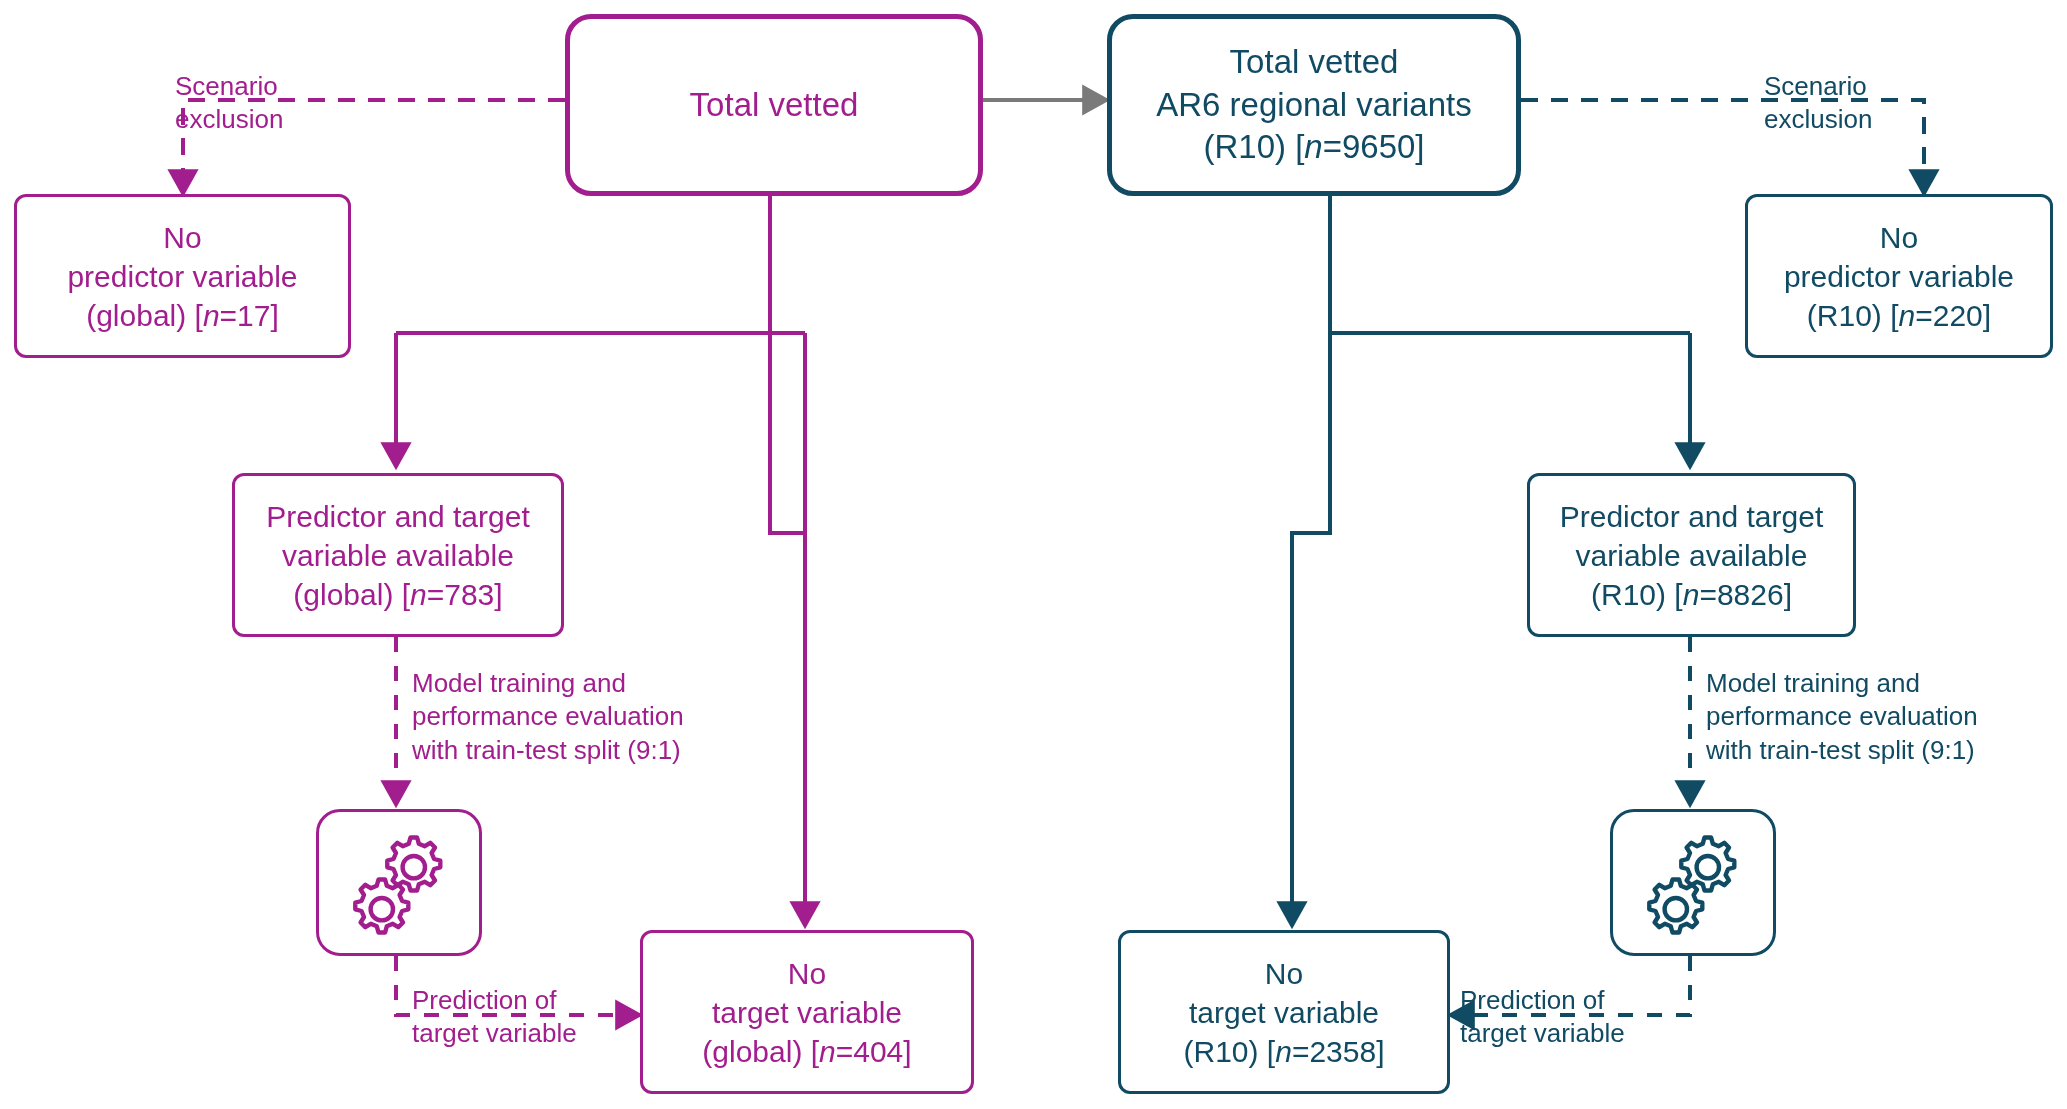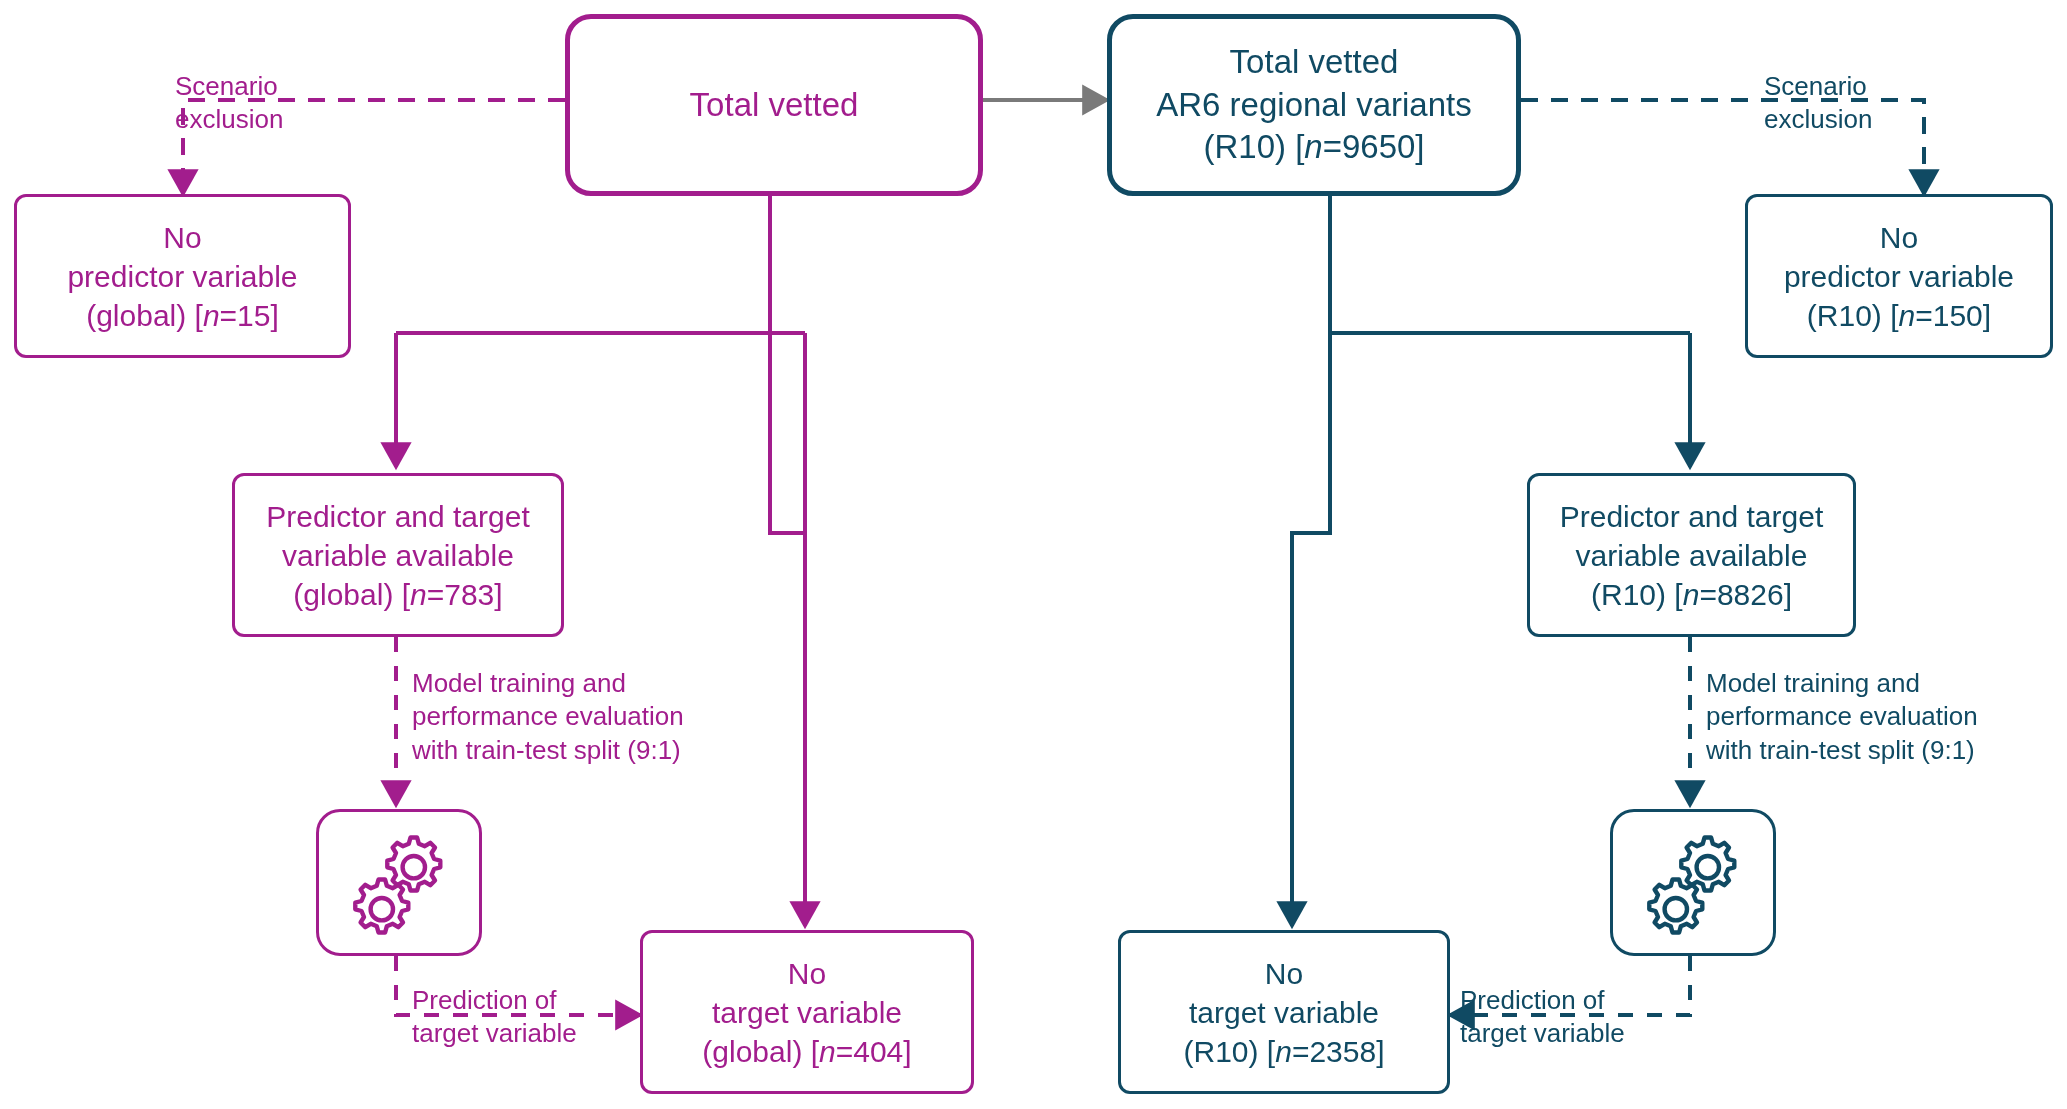--- a/index.html
+++ b/index.html
@@ -146,27 +146,27 @@
 
   <div class="node teal thick r-lg" style="left:1107px; top:14px; width:414px; height:182px; font-size:33px;">
     <span class="ln">Total vetted</span>
     <span class="ln">AR6 regional variants</span>
     <span class="ln"><span>(R10) [</span><span class="ital">n</span><span>=9650]</span></span>
   </div>
 
   <div class="node purple r-md" style="left:14px; top:194px; width:337px; height:164px; font-size:30px;">
     <span class="ln">No</span>
     <span class="ln">predictor variable</span>
-    <span class="ln"><span>(global) [</span><span class="ital">n</span><span>=15]</span></span>
+    <span class="ln"><span>(global) [</span><span class="ital">n</span><span>=17]</span></span>
   </div>
 
   <div class="node teal r-md" style="left:1745px; top:194px; width:308px; height:164px; font-size:30px;">
     <span class="ln">No</span>
     <span class="ln">predictor variable</span>
-    <span class="ln"><span>(R10) [</span><span class="ital">n</span><span>=150]</span></span>
+    <span class="ln"><span>(R10) [</span><span class="ital">n</span><span>=220]</span></span>
   </div>
 
   <div class="node purple r-md" style="left:232px; top:473px; width:332px; height:164px; font-size:30px;">
     <span class="ln">Predictor and target</span>
     <span class="ln">variable available</span>
     <span class="ln"><span>(global) [</span><span class="ital">n</span><span>=783]</span></span>
   </div>
 
   <div class="node teal r-md" style="left:1527px; top:473px; width:329px; height:164px; font-size:30px;">
     <span class="ln">Predictor and target</span>

